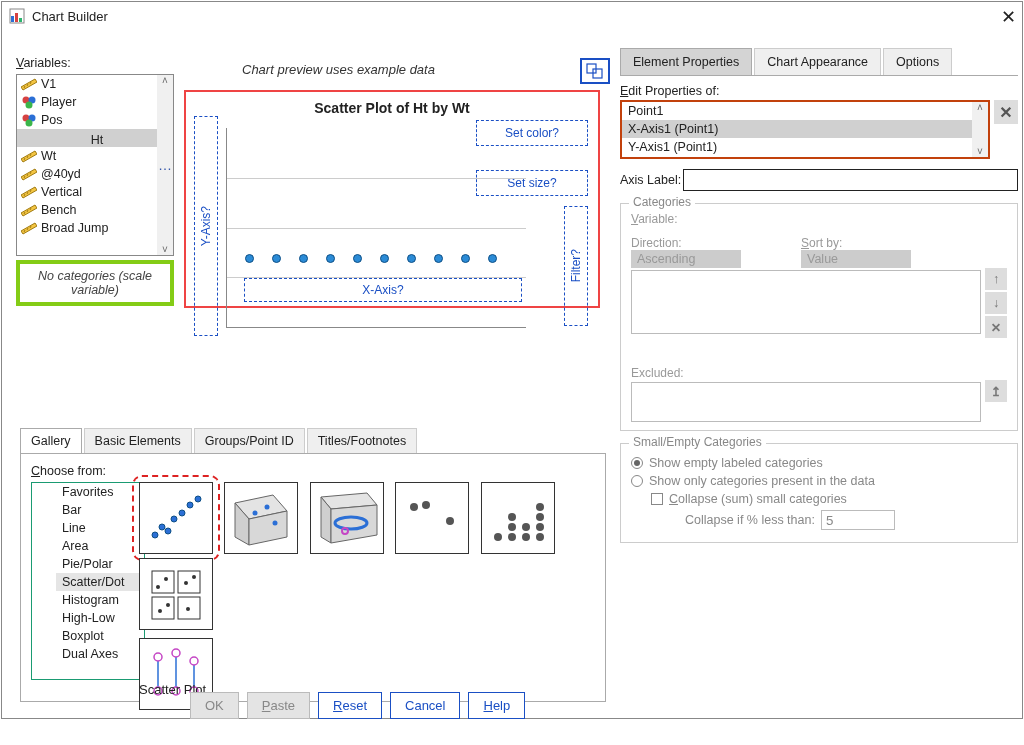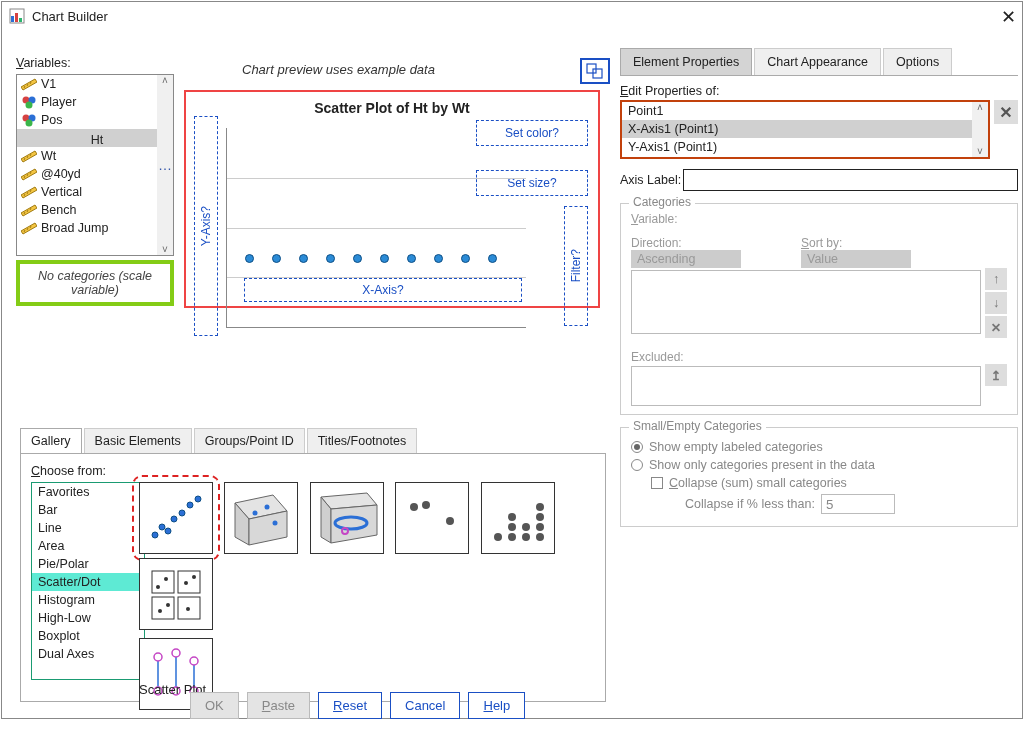--- a/index.html
+++ b/index.html
@@ -33,23 +33,23 @@
   .dz-y span { writing-mode: vertical-rl; transform: rotate(180deg); }
   .dz-x { position: absolute; bottom: 4px; left: 58px; width: 278px; height: 24px; }
   .plot-area { position: absolute; top: 36px; left: 40px; width: 300px; height: 200px; border-left: 1px solid #888; border-bottom: 1px solid #888; }
   .grid-h { position: absolute; left: 0; right: 0; height: 1px; background: #ccc; }
   .dot { position: absolute; width: 9px; height: 9px; border-radius: 50%; background: #2b8bd6; border: 1px solid #0d4f86; }
   .tabs { position: absolute; top: 372px; left: 4px; right: 0; }
   .tabbar { display: flex; border-bottom: 1px solid #aaa; }
   .tab { padding: 5px 10px; border: 1px solid #ccc; border-bottom: none; background: #efefef; margin-right: 2px; cursor: default; }
   .tab.active { background: #fff; border-color: #aaa; position: relative; z-index: 2; }
   .tab-content { border: 1px solid #aaa; border-top: none; padding: 10px; height: 248px; position: relative; }
-  .gallery-list { position: absolute; top: 28px; left: 10px; width: 114px; height: 198px; border: 1px solid #1a9b72; }
+  .gallery-list { position: absolute; top: 28px; left: 10px; width: 114px; height: 198px; border: 1px solid #1a9b72; padding-left: 24px; }
   .gal-item { padding: 2px 6px; cursor: default; }
-  .gal-item.selected { background: #5eead4; }
+  .gal-item.selected { background: #e5e5e5; }
   .thumbs { position: absolute; left: 114px; top: 26px; }
   .thumb { display: inline-block; width: 74px; height: 72px; border: 1px solid #333; margin: 2px 4px; vertical-align: top; background: #fff; position: relative; }
   .thumb.sel-ring::before { content: ""; position: absolute; inset: -8px; border: 2.5px dashed #d22; border-radius: 10px; }
   .thumb-label { position: absolute; left: 118px; bottom: 4px; font-size: 13px; }
   .bottom-buttons { position: absolute; top: 636px; left: 174px; display: flex; gap: 8px; }
   .btn { padding: 5px 14px; border: 1px solid #1a4fc4; background: #fff; color: #1a4fc4; font-size: 13px; cursor: default; }
   .btn.disabled { border: 1px solid #bbb; background: #e4e4e4; color: #888; }
   
   .rtabbar { display: flex; border-bottom: 1px solid #aaa; }
   .rtab { padding: 6px 12px; border: 1px solid #ccc; border-bottom: none; background: #efefef; margin-right: 2px; }
@@ -398,21 +398,21 @@
           </div>
         </div>
         <div class="row-flex">
           <div class="list-box" style="flex:1"></div>
           <div class="side-btns">
             <div class="side-btn">↑</div>
             <div class="side-btn">↓</div>
             <div class="side-btn">✕</div>
           </div>
         </div>
-        <div class="mini-label" style="margin-top:12px">Excluded:</div>
+        <div class="mini-label" style="margin-top:28px">Excluded:</div>
         <div class="row-flex">
           <div class="list-box" style="flex:1; height:40px"></div>
           <div class="side-btns">
               <div class="side-btn">↥</div>
             </div>
         </div>
       </div>
 
       <div class="group">
         <div class="group-title">Small/Empty Categories</div>

